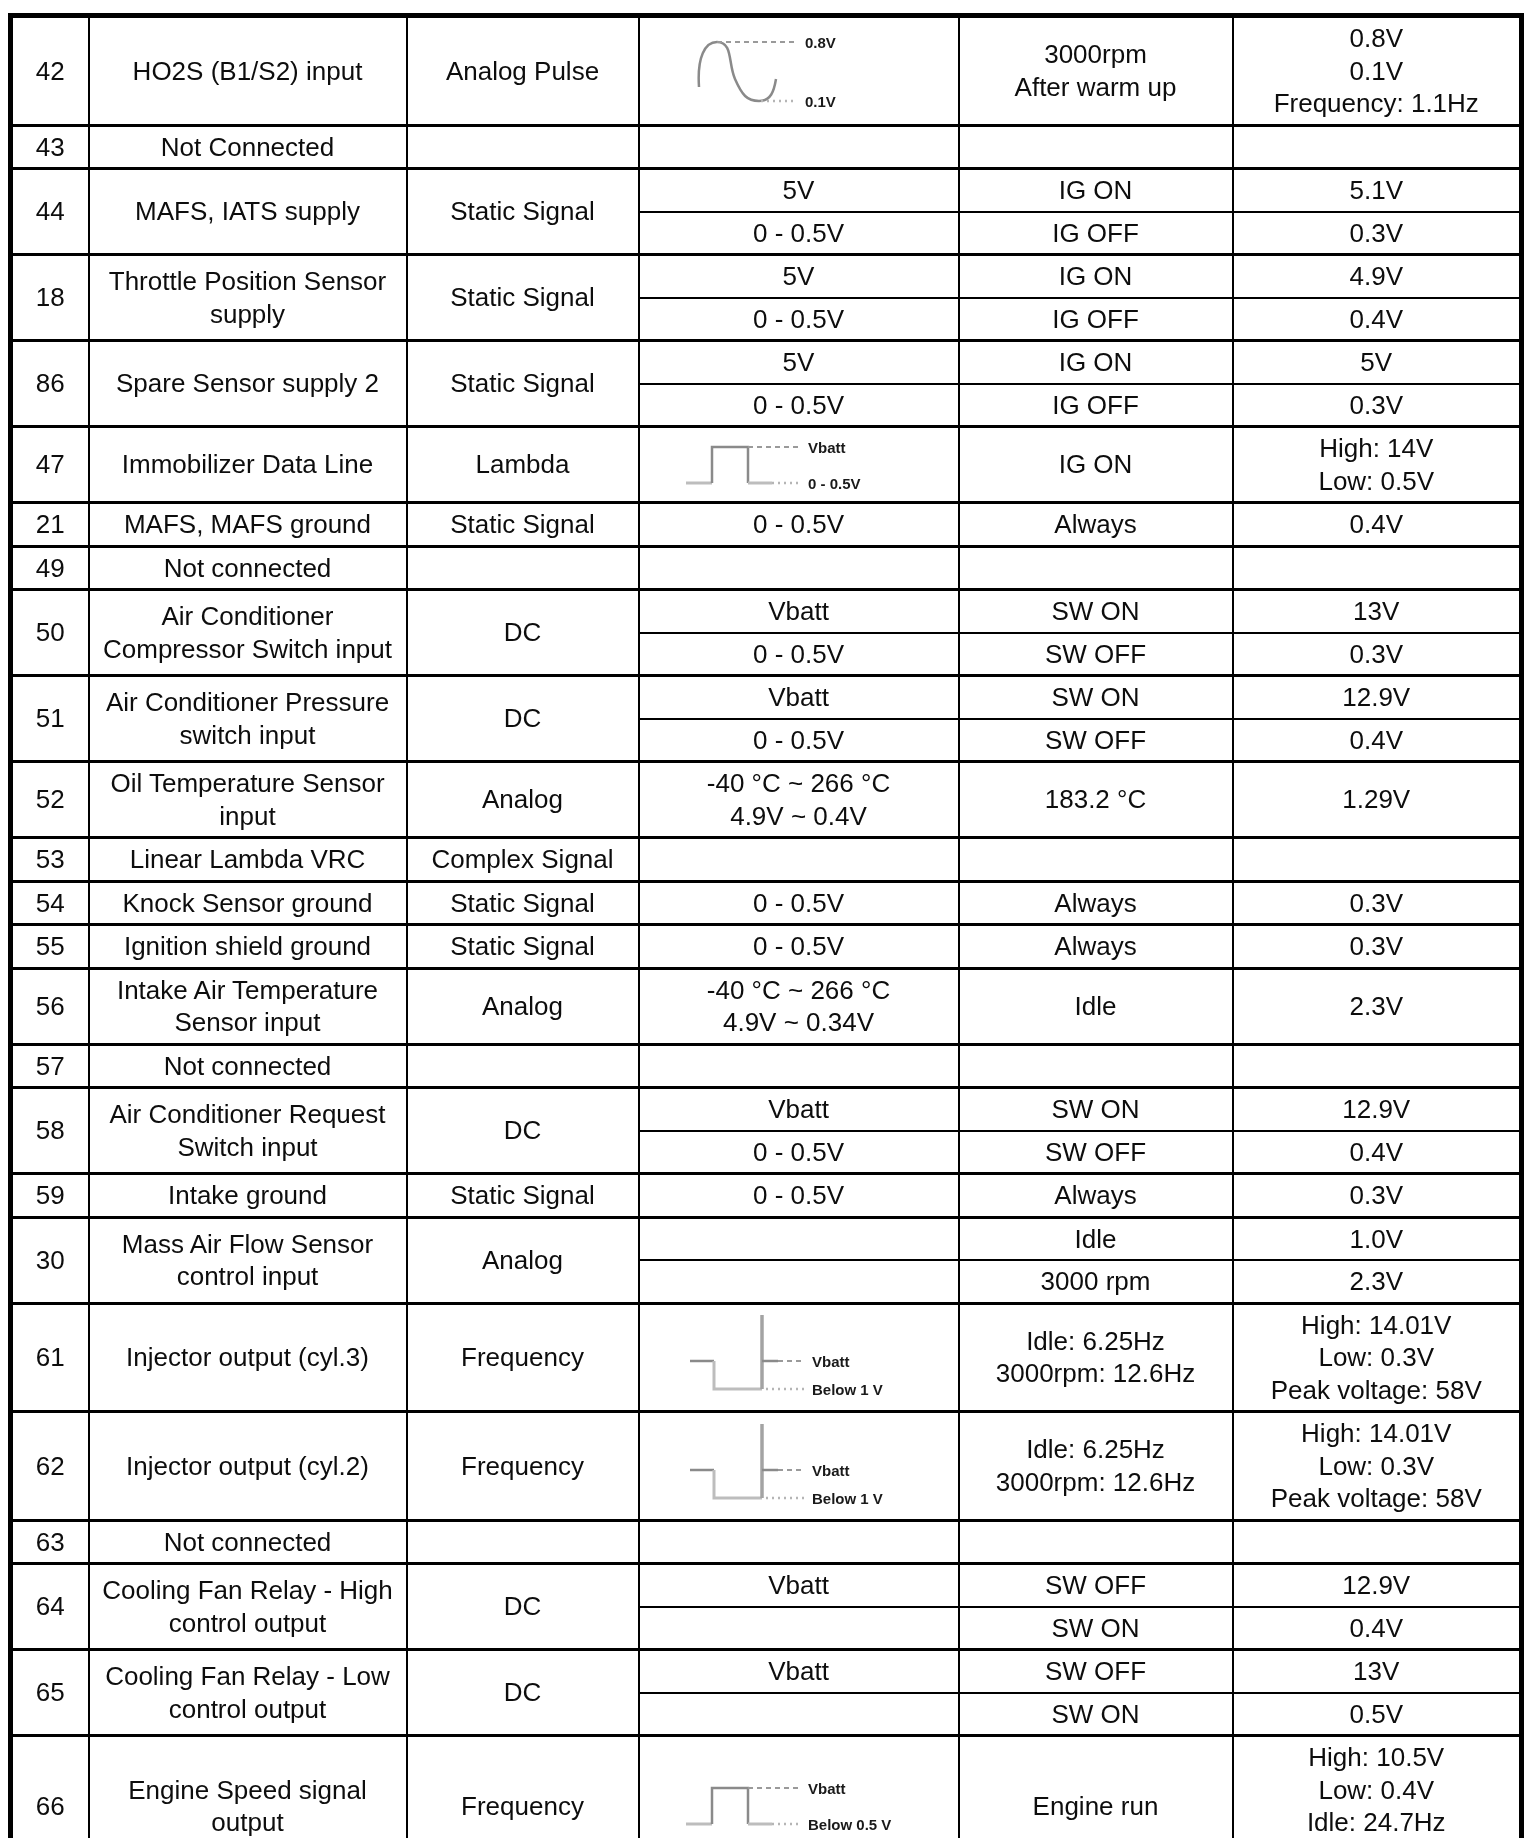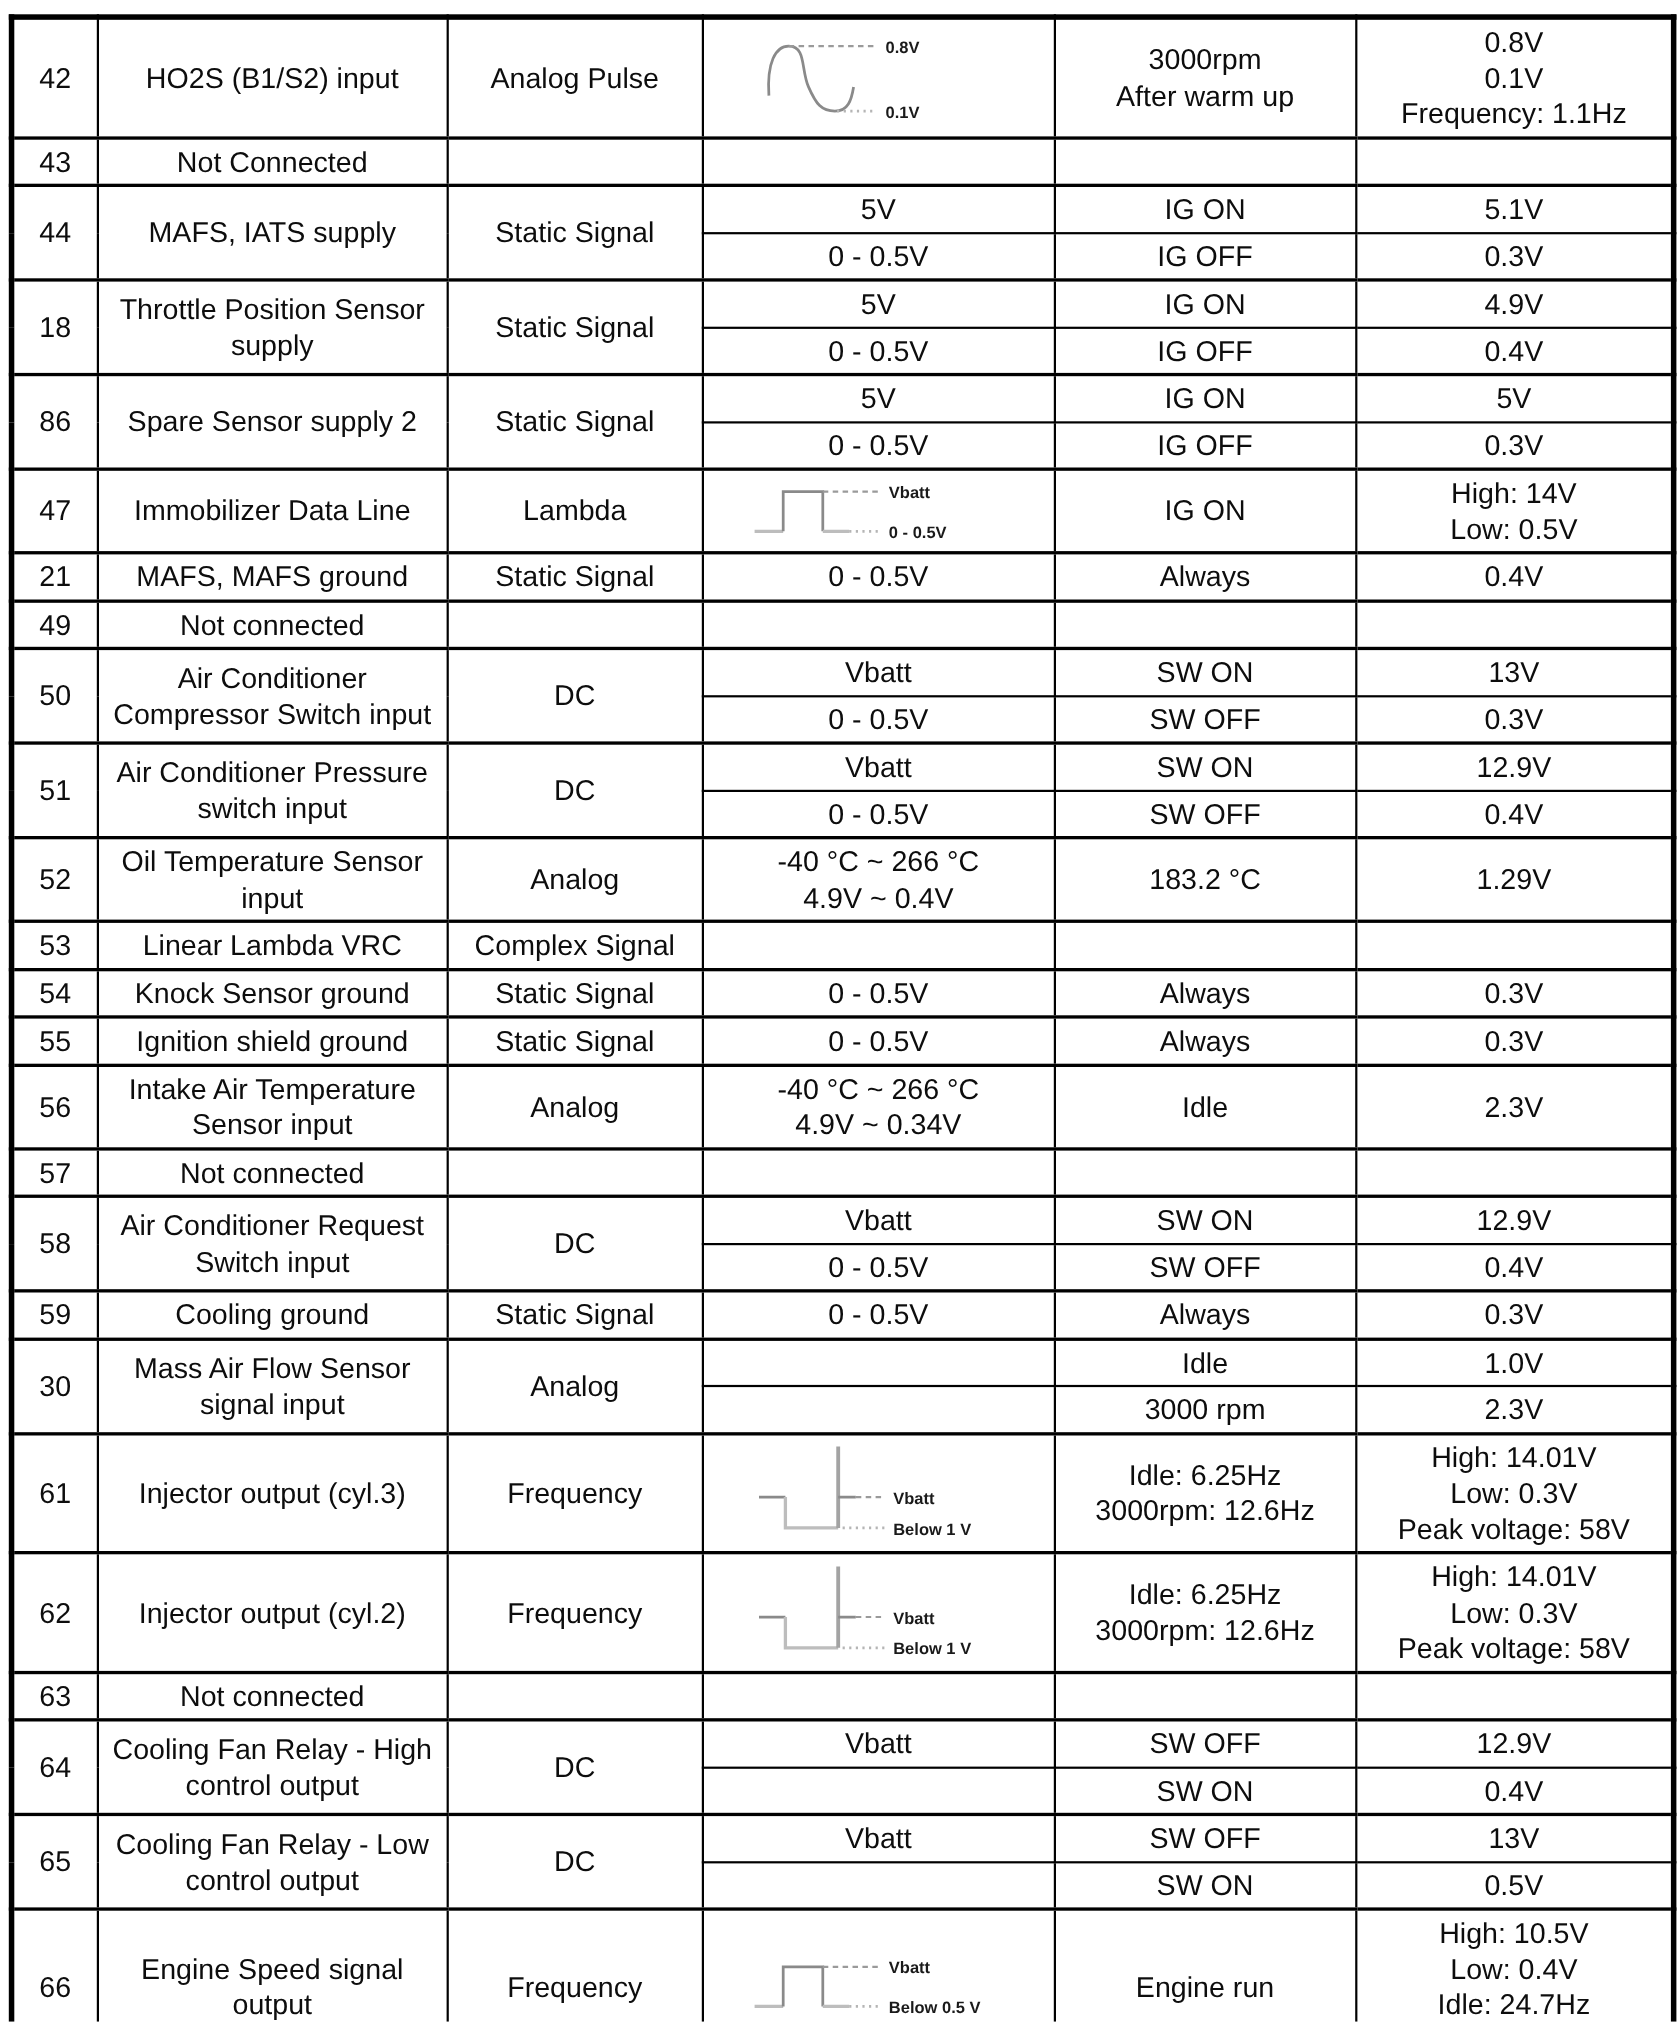--- a/index.html
+++ b/index.html
@@ -212,29 +212,29 @@
           <td>SW ON</td>
           <td>12.9V</td>
         </tr>
         <tr class="sub-row">
           <td>0 - 0.5V</td>
           <td>SW OFF</td>
           <td>0.4V</td>
         </tr>
         <tr class="main-row">
           <td>59</td>
-          <td>Cooling ground</td>
+          <td>Intake ground</td>
           <td>Static Signal</td>
           <td>0 - 0.5V</td>
           <td>Always</td>
           <td>0.3V</td>
         </tr>
         <tr class="main-row">
           <td rowspan="2">30</td>
-          <td rowspan="2">Mass Air Flow Sensor signal input</td>
+          <td rowspan="2">Mass Air Flow Sensor control input</td>
           <td rowspan="2">Analog</td>
           <td></td>
           <td>Idle</td>
           <td>1.0V</td>
         </tr>
         <tr class="sub-row">
           <td></td>
           <td>3000 rpm</td>
           <td>2.3V</td>
         </tr>

